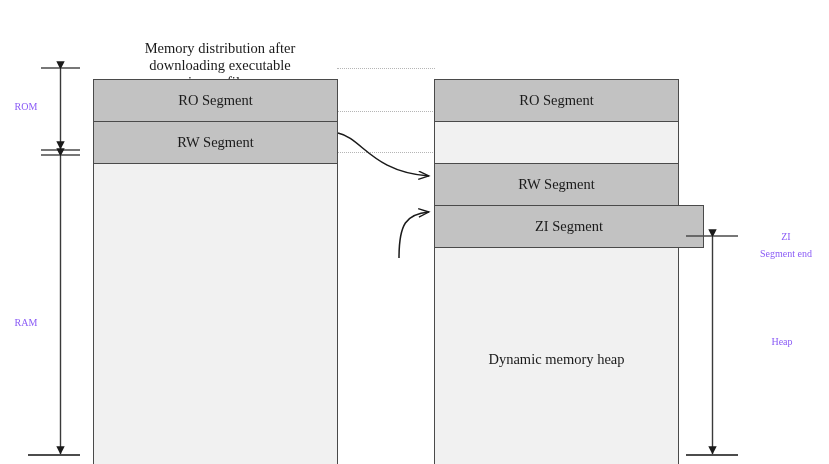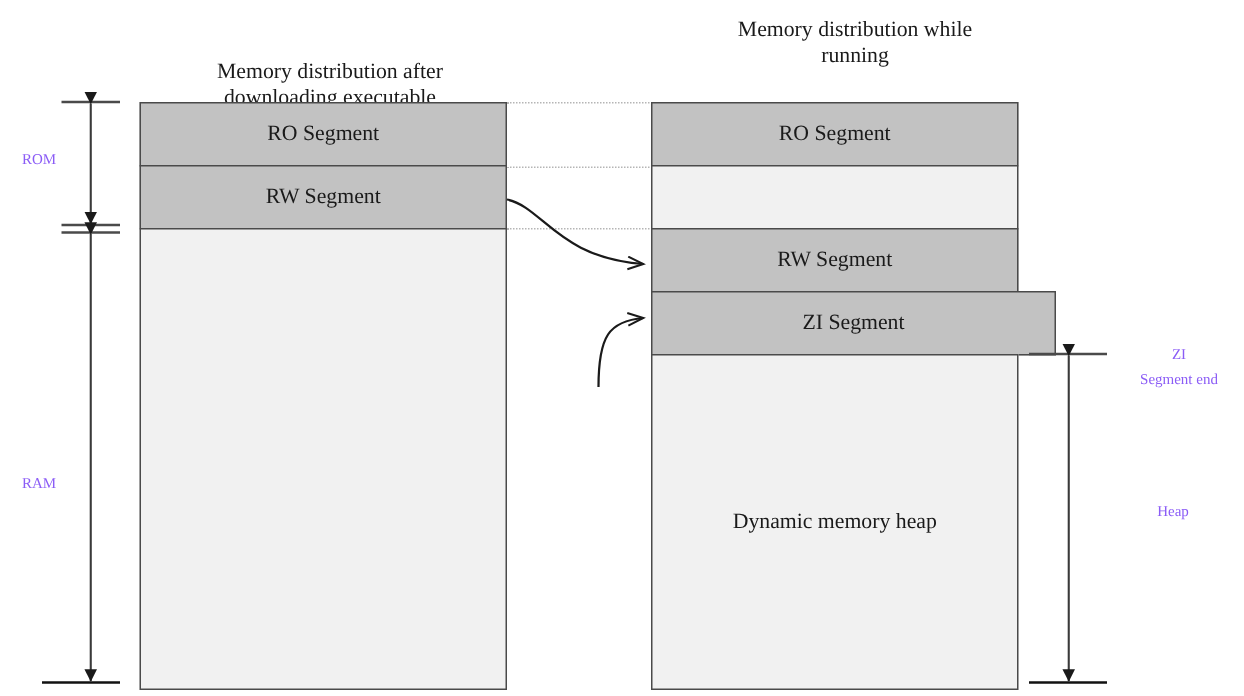--- a/index.html
+++ b/index.html
@@ -32,20 +32,21 @@
     box-sizing: border-box;
   }
   .seg {
     position: absolute;
     box-sizing: border-box;
     display: flex;
     align-items: center;
     justify-content: center;
     font-size: 14.5px;
     color: #1a1a1a;
+    margin-top: 11px;
   }
   .seg-filled {
     background: #c2c2c2;
     border: 1px solid #4a4a4a;
   }
   .seg-empty {
     background: #f1f1f1;
     border: 1px solid #4a4a4a;
   }
 
@@ -75,22 +76,20 @@
 </style>
 </head>
 <body>
 
 <div id="canvas">
 
   <div class="title" id="title-left">Memory distribution after
 downloading executable
 image files</div>
 
-  <div class="title" id="title-right">Memory distribution while
-running</div>
 
   <div class="dotline" style="left:337px; top:68px;  width:98px;"></div>
   <div class="dotline" style="left:337px; top:111px; width:98px;"></div>
   <div class="dotline" style="left:337px; top:152px; width:98px;"></div>
 
   <div class="mem-col" id="left-column">
 
     <div class="seg seg-filled" style="left:93px; top:68px; width:245px; height:43px;">
       <span>RO Segment</span>
     </div>

